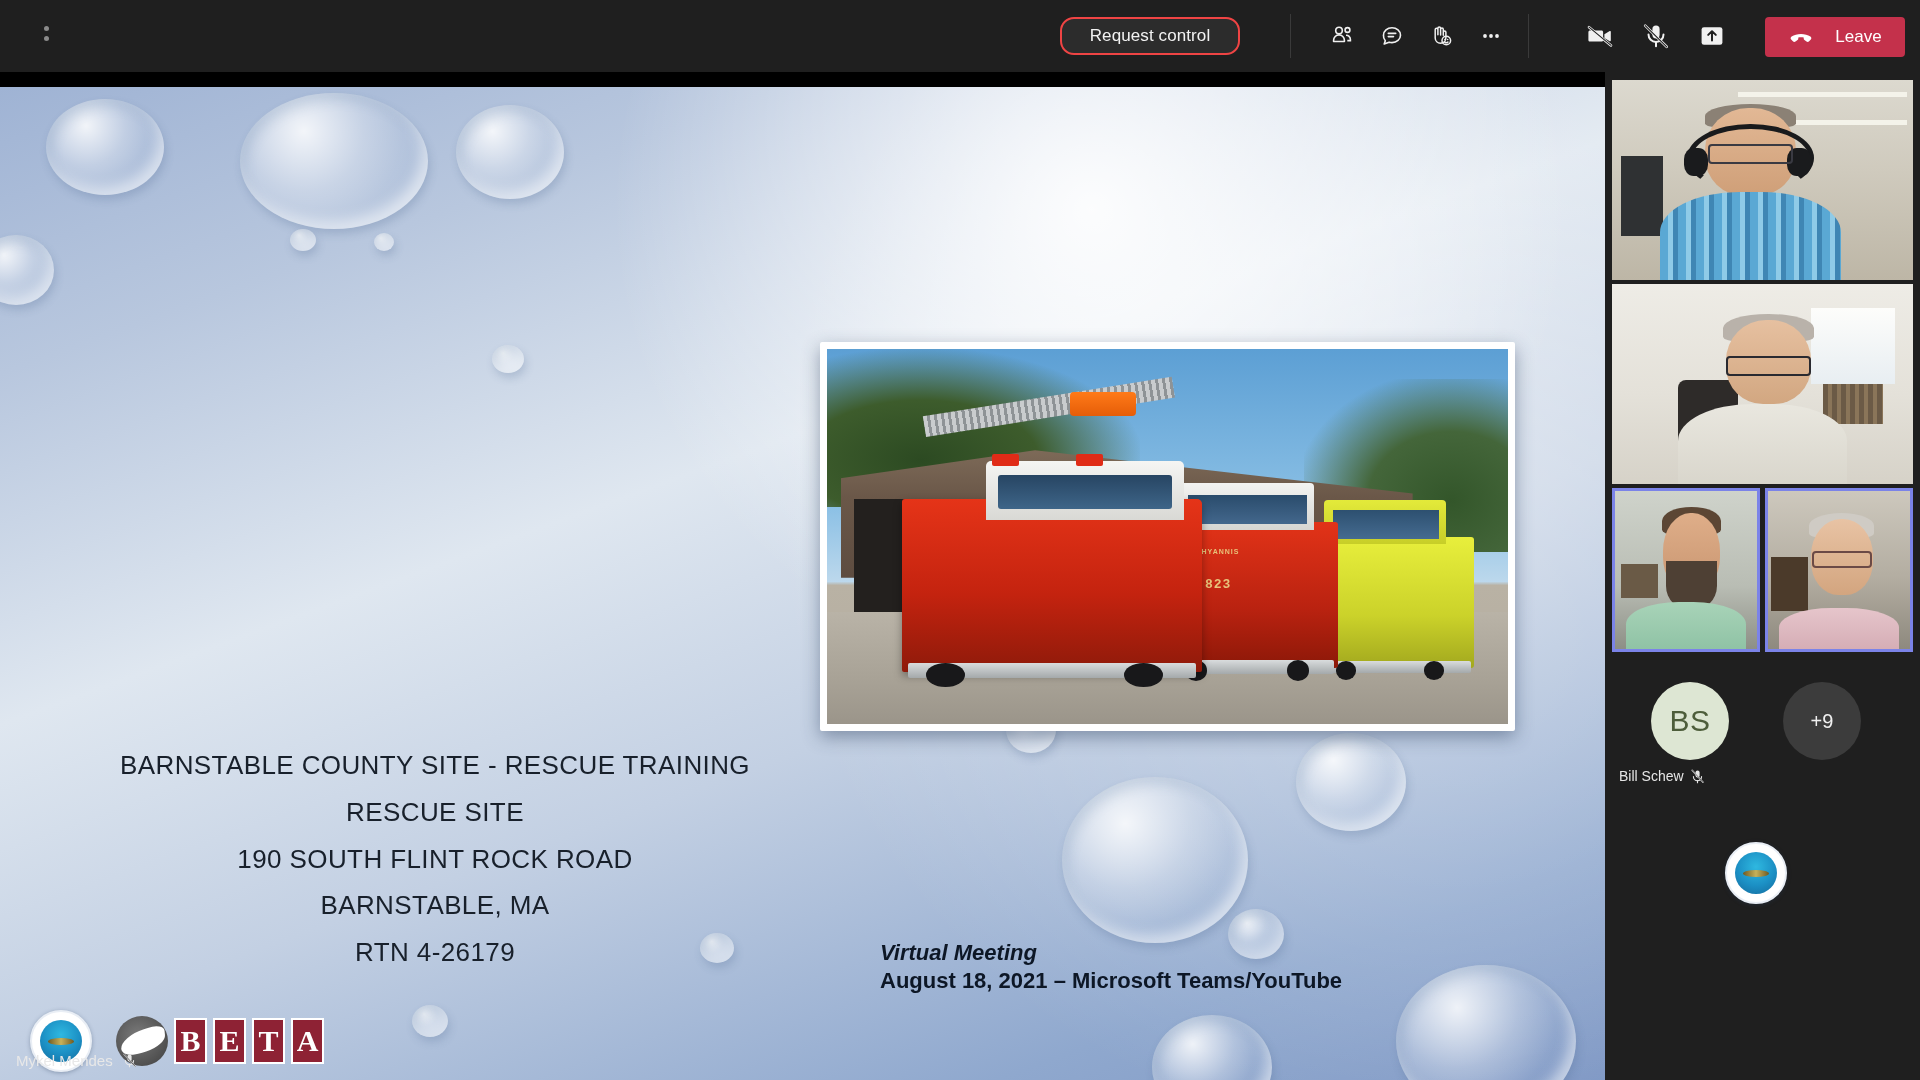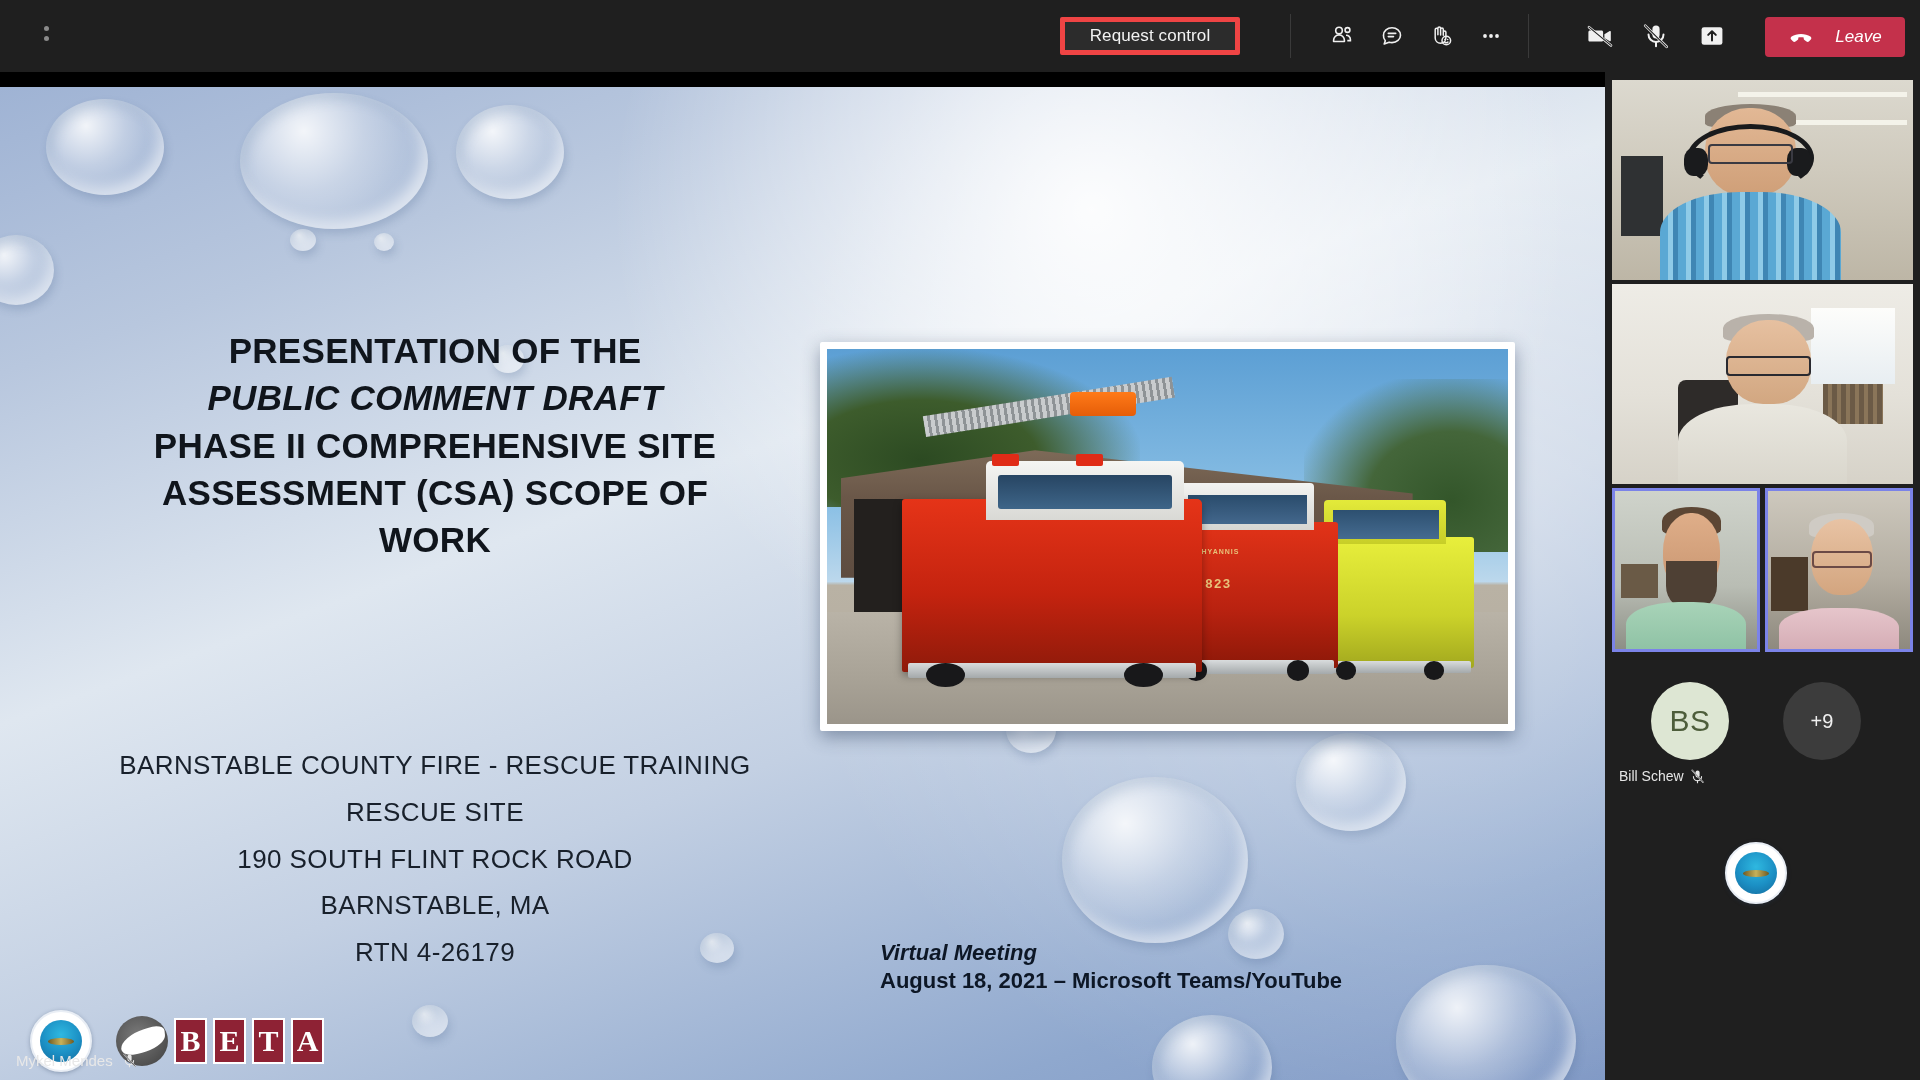--- a/index.html
+++ b/index.html
@@ -20,41 +20,41 @@
     position:absolute; left:44px; top:26px;
     display:flex; flex-direction:column; gap:5px; cursor:pointer;
   }
   #topbar-left-menu i{
     display:block; width:5px; height:5px; border-radius:50%;
     background:#8a8a8a;
   }
   #request-control-btn{
     position:absolute; left:1060px; top:17px;
     width:180px; height:38px;
-    background:#2c2c2c; border:5px solid #ef4444; border-radius:2px;
+    background:#2c2c2c; border:2px solid #ef4444; border-radius:14px;
     color:#f2f2f2; font-size:17px; letter-spacing:.1px;
     display:flex; align-items:center; justify-content:center;
     cursor:pointer;
   }
 
   .vdiv{
     position:absolute; top:14px; width:1px; height:44px; background:#3a3a3a;
   }
   .tb-icon{
     position:absolute; top:16px; width:40px; height:40px;
     display:flex; align-items:center; justify-content:center;
     cursor:pointer; border-radius:4px;
   }
   .tb-icon svg{ display:block; }
 
   #leave-btn{
     position:absolute; left:1765px; top:17px;
     width:140px; height:40px; background:#c4314b; border-radius:4px;
     display:flex; align-items:center; justify-content:center; gap:21px;
-    color:#fff; font-size:17px; cursor:pointer;font-style:italic;
+    color:#fff; font-size:17px; cursor:pointer;
   }
   #leave-label{ font-weight:400; }
 
   
   #stage{
     position:absolute; left:0; top:72px; width:1605px; height:1008px;
     background:#000; overflow:hidden;
   }
   #slide{
     position:absolute; left:0; top:15px; width:1605px; height:1010px;
@@ -390,30 +390,23 @@
     <div class="drop" style="left:1268px;top:518px; width:66px;  height:58px;"></div>
     <div class="drop" style="left:1006px;top:620px; width:50px;  height:46px;"></div>
     <div class="drop" style="left:1062px;top:690px; width:186px; height:166px;"></div>
     <div class="drop" style="left:1296px;top:646px; width:110px; height:98px;"></div>
     <div class="drop" style="left:1228px;top:822px; width:56px;  height:50px;"></div>
     <div class="drop" style="left:700px; top:846px; width:34px;  height:30px;"></div>
     <div class="drop" style="left:412px; top:918px; width:36px;  height:32px;"></div>
     <div class="drop" style="left:1152px;top:928px; width:120px; height:104px;"></div>
     <div class="drop" style="left:1396px;top:878px; width:180px; height:152px;"></div>
 
-    <div id="slide-title">
-      <span class="ln">PRESENTATION OF THE</span>
-      <span class="ln ital">PUBLIC COMMENT DRAFT</span>
-      <span class="ln">PHASE II COMPREHENSIVE SITE</span>
-      <span class="ln">ASSESSMENT (CSA) SCOPE OF</span>
-      <span class="ln">WORK</span>
-    </div>
 
     <div id="slide-subtitle">
-      <span class="ln">BARNSTABLE COUNTY FIRE - RESCUE TRAINING</span>
+      <span class="ln">BARNSTABLE COUNTY SITE - RESCUE TRAINING</span>
       <span class="ln">RESCUE SITE</span>
       <span class="ln">190 SOUTH FLINT ROCK ROAD</span>
       <span class="ln">BARNSTABLE, MA</span>
       <span class="ln">RTN 4-26179</span>
     </div>
 
     <div id="slide-photo">
       <div class="ph-sky"></div>
       <div class="ph-trees"></div>
       <div class="ph-trees2"></div>

